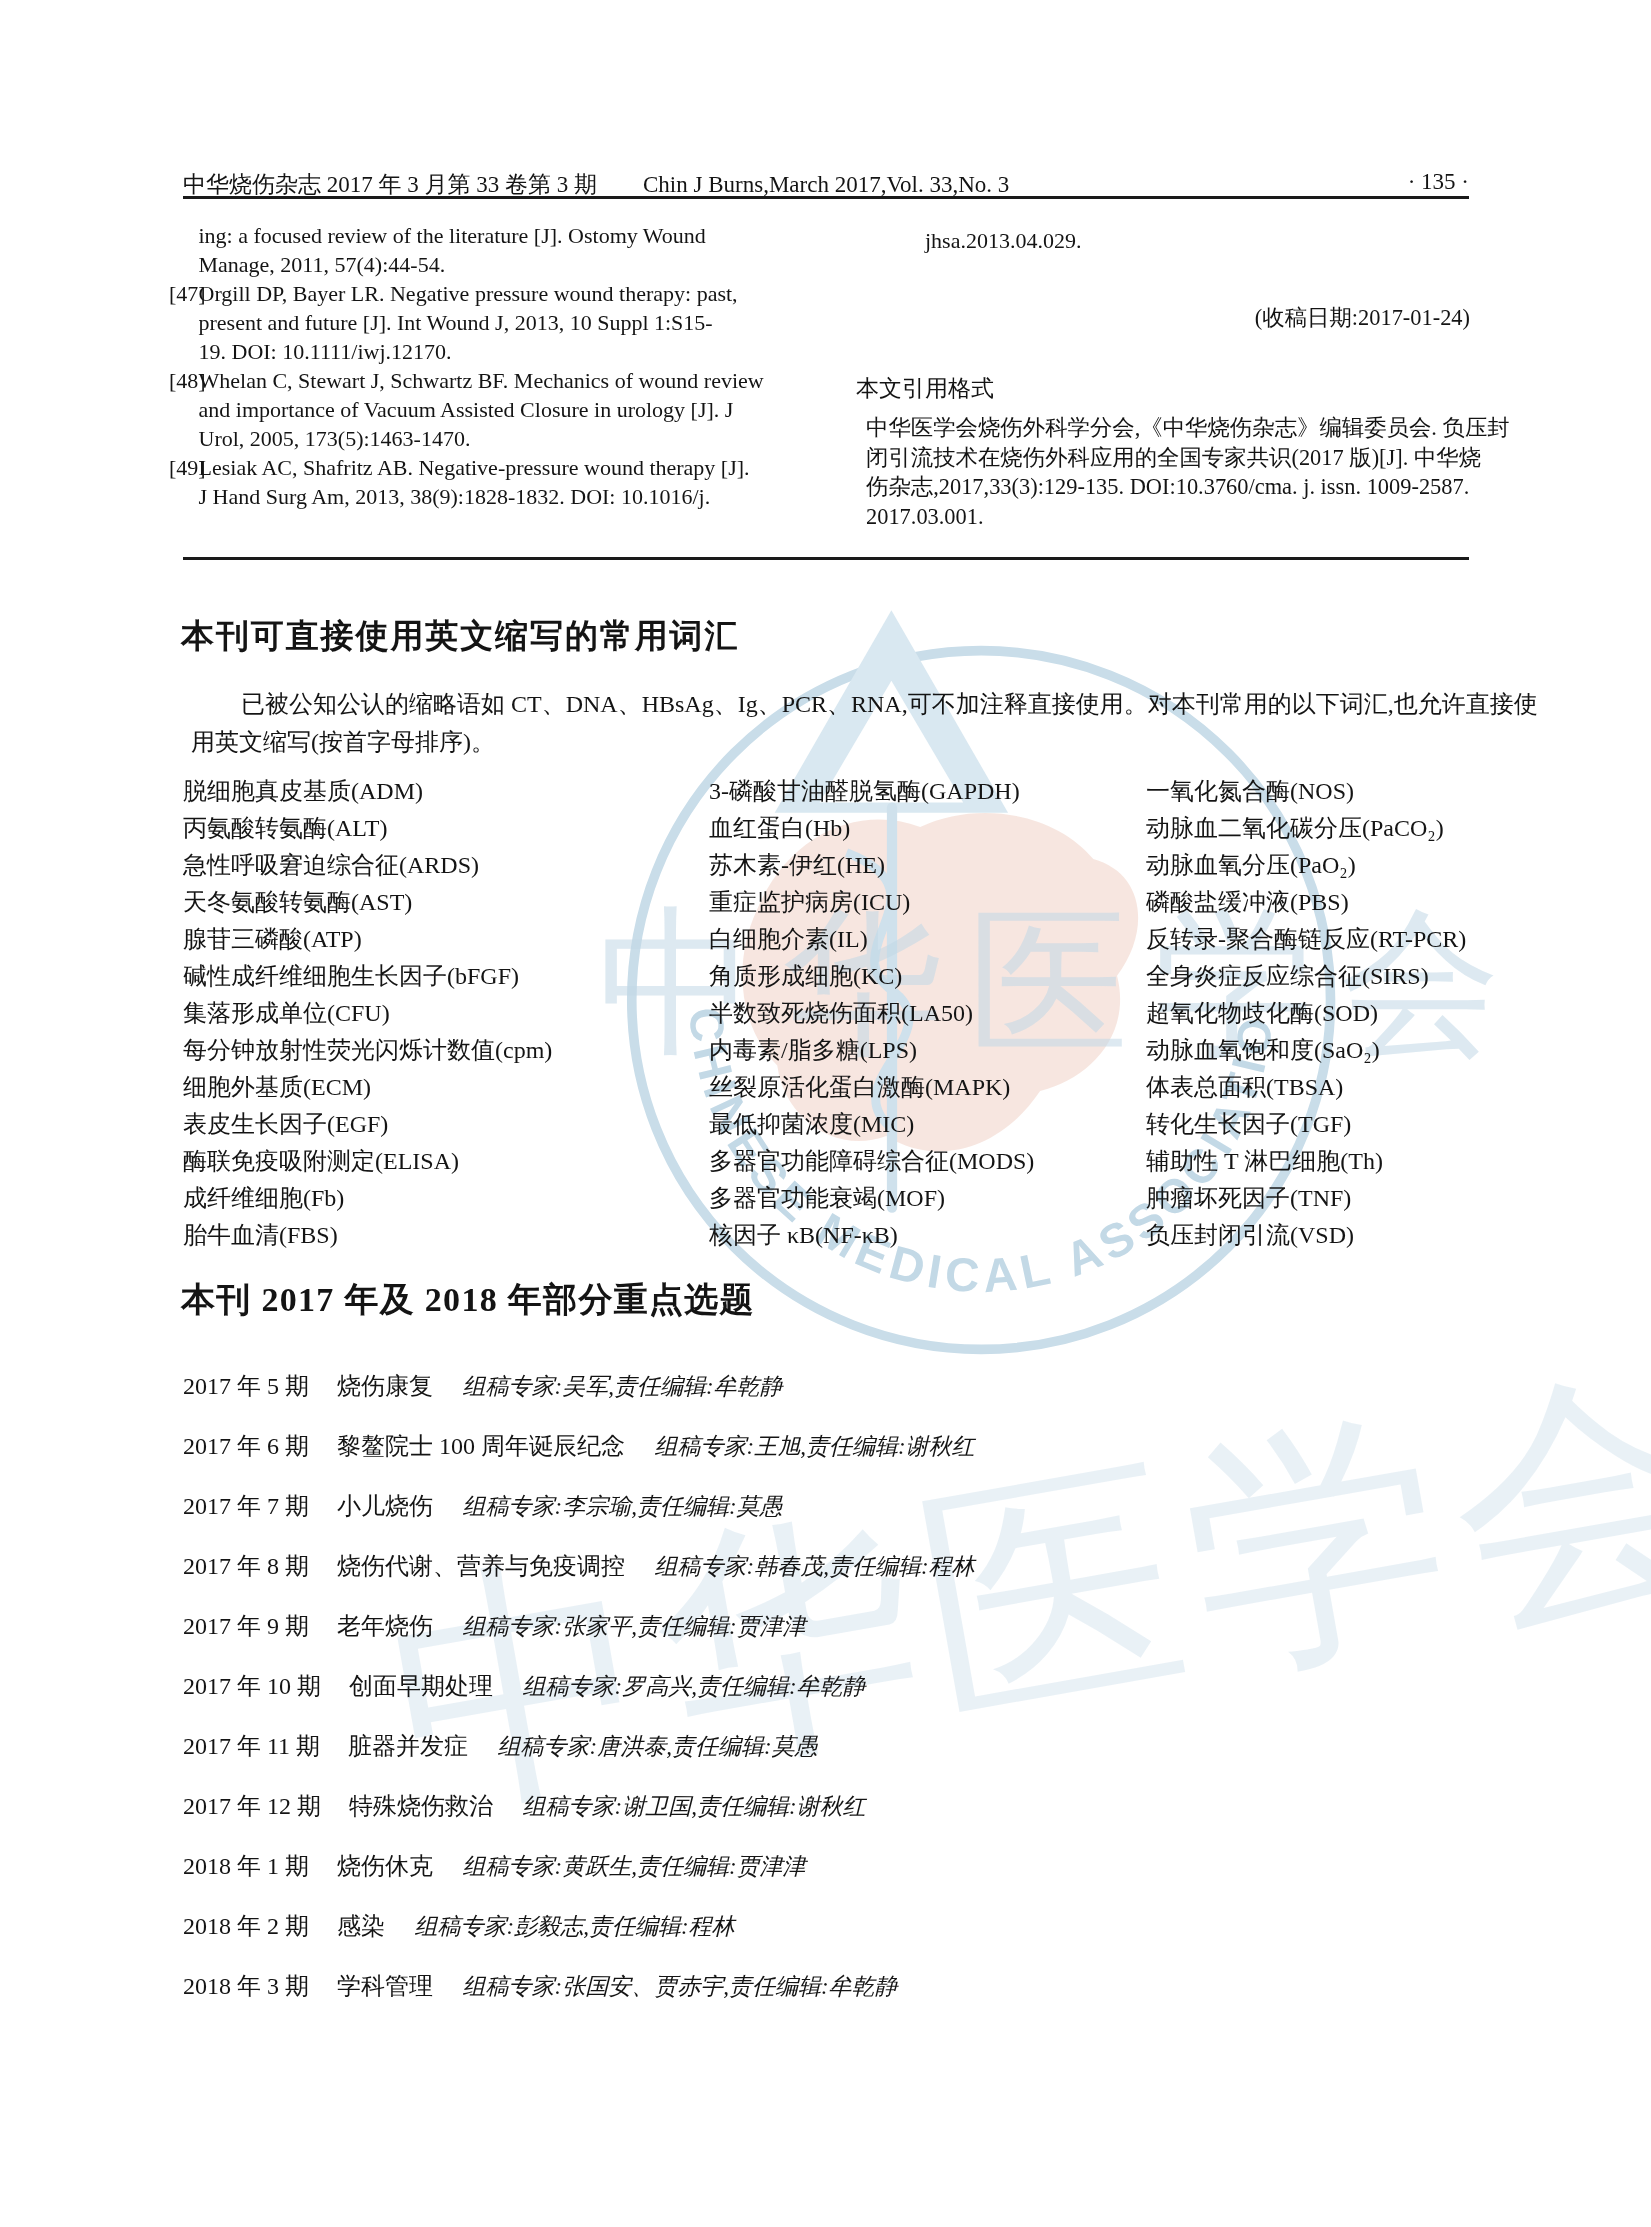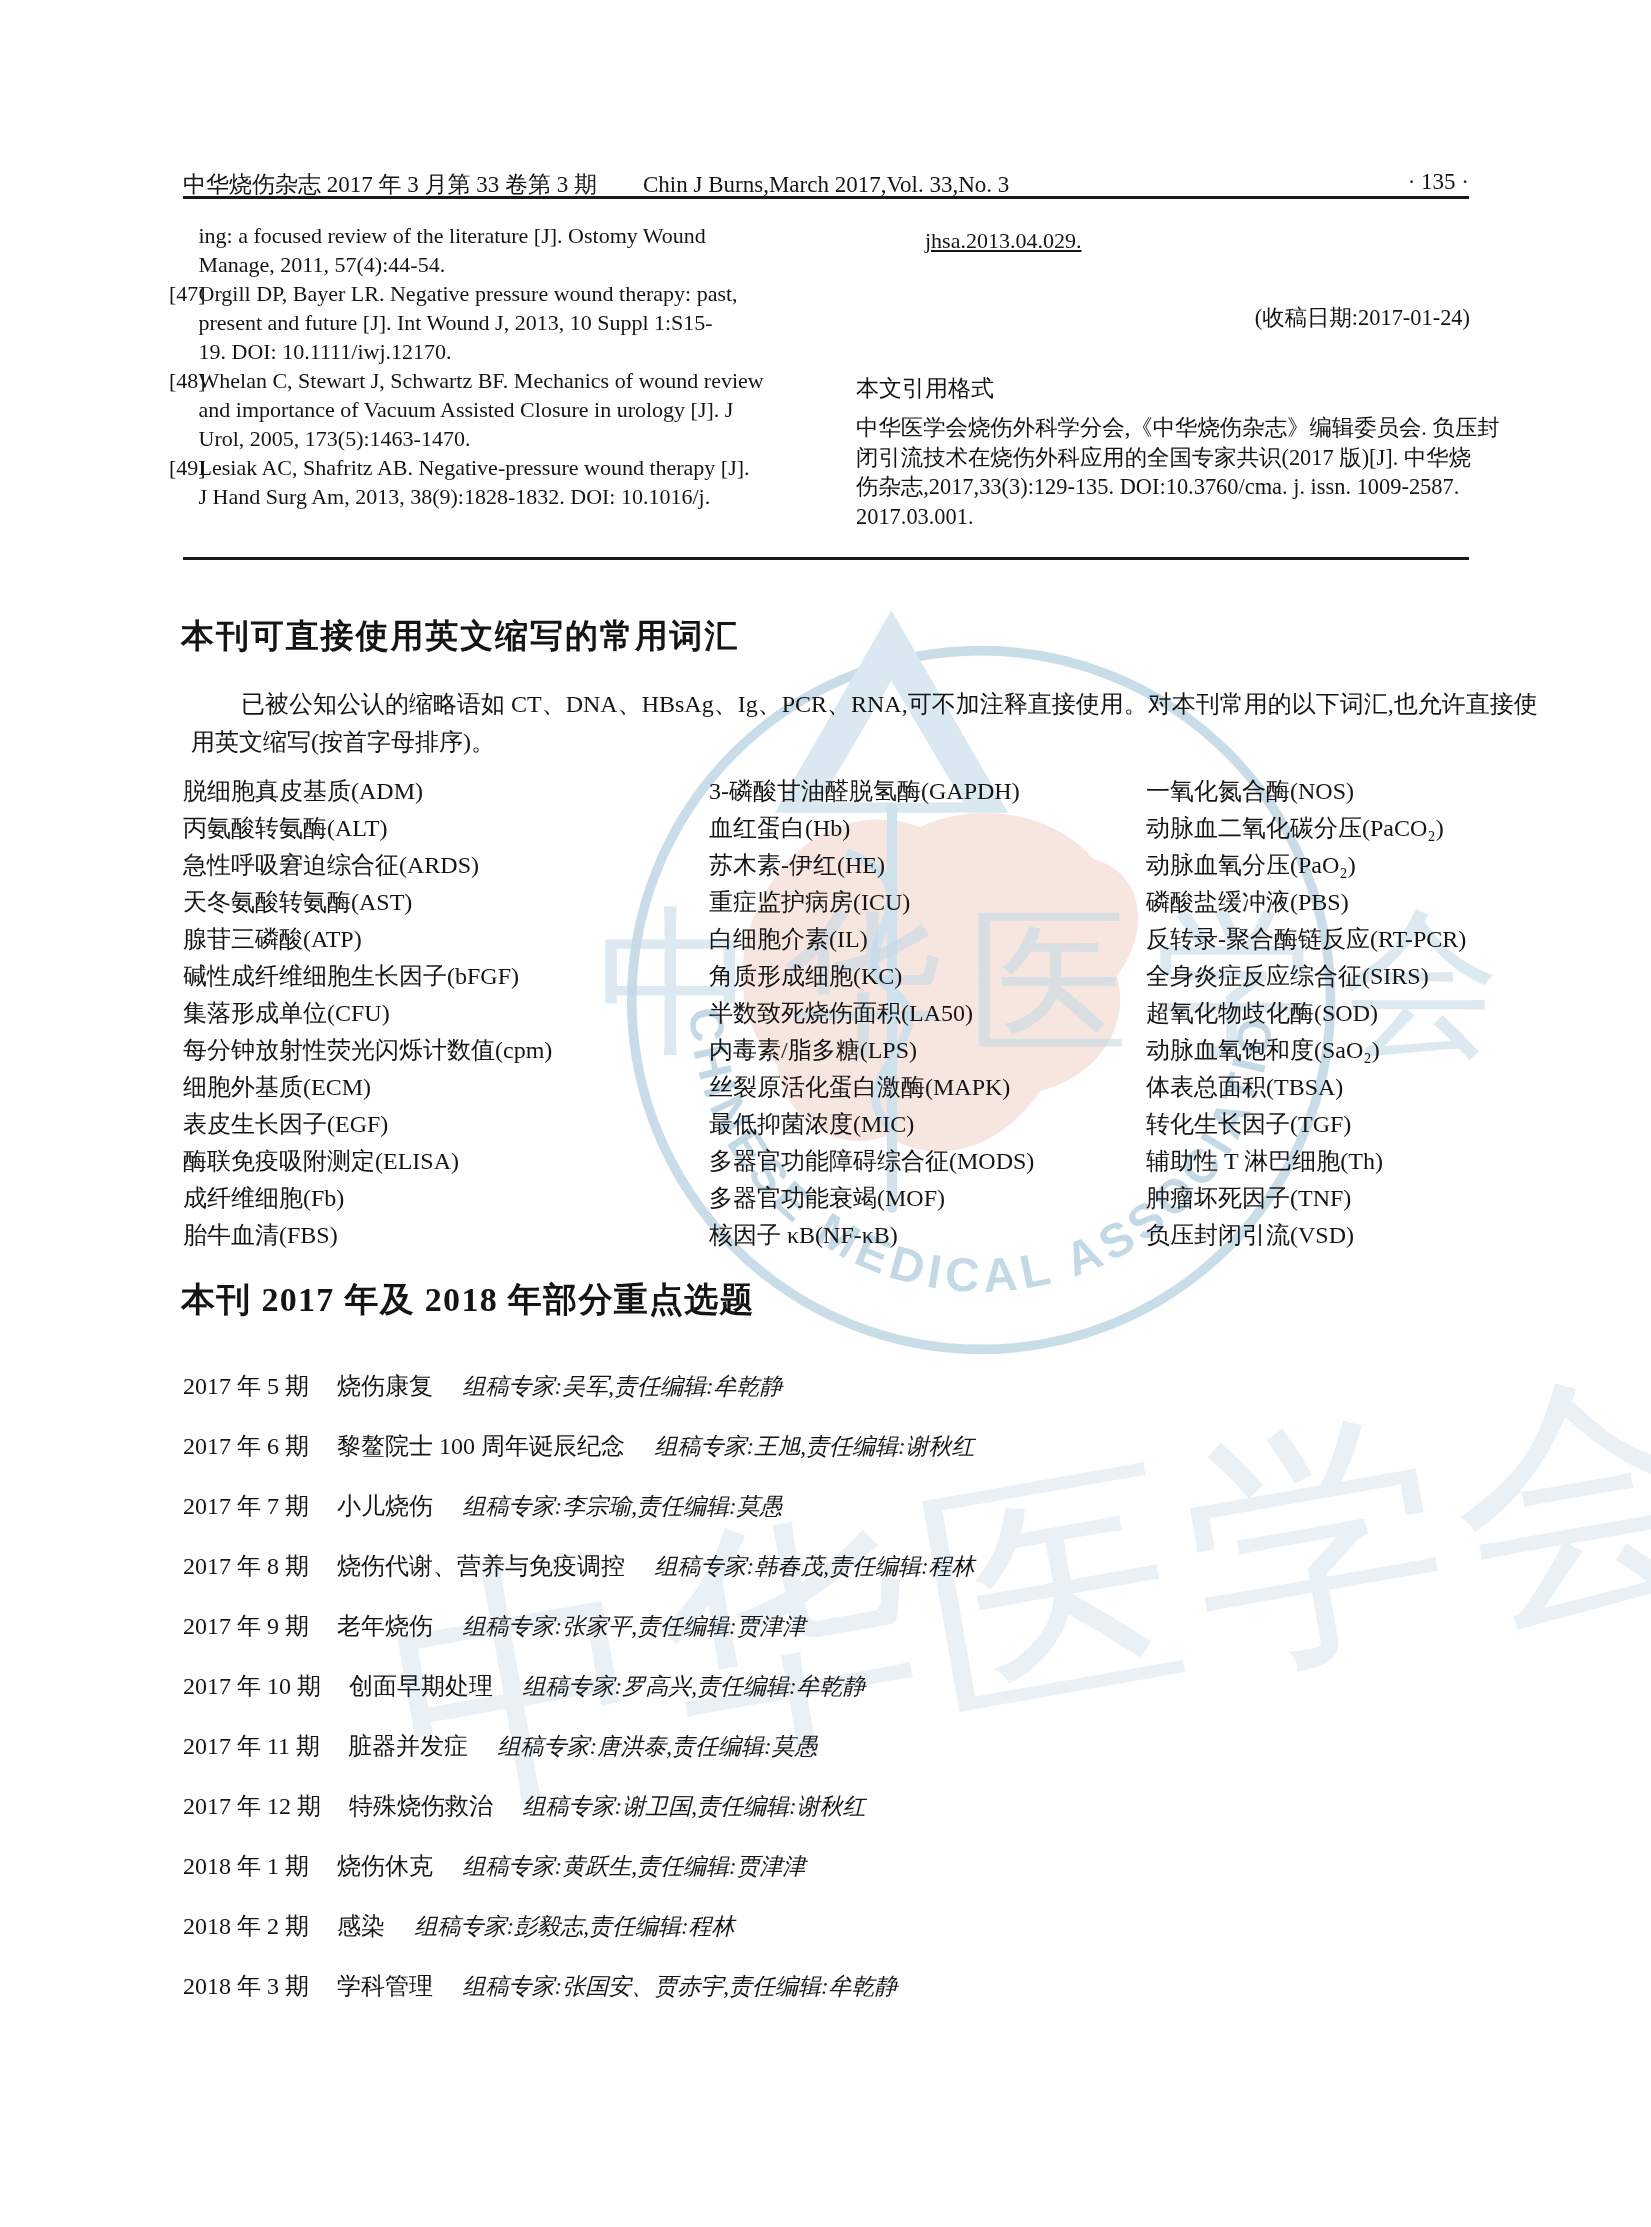--- a/index.html
+++ b/index.html
@@ -12,26 +12,26 @@
   .header{left:183px;top:169px;width:1286px;display:flex;justify-content:space-between;
           font-size:23px;white-space:nowrap;}
   .header-rule{left:183px;top:196px;width:1286px;height:2.6px;background:#1a1a1a;}
 
   
   .refs-left{left:169px;top:221px;width:821px;font-size:22px;line-height:29px;}
   .ref{position:relative;padding-left:29.5px;}
   .ref-label{position:absolute;left:0;top:0;}
   .ref-line{white-space:nowrap;}
   .refs-right{left:856px;top:221px;width:614px;font-size:22px;line-height:29px;}
-  .cont-line{position:absolute;left:69px;top:5.1px;white-space:nowrap;text-decoration:underline;}
+  .cont-line{position:absolute;left:69px;top:5.1px;white-space:nowrap;}
   .received{position:absolute;right:0;top:82px;white-space:nowrap;font-size:22.4px;}
   .cite-heading{position:absolute;left:0;top:153px;font-weight:normal;font-size:23px;
                 font-family:"Liberation Sans","DejaVu Sans",sans-serif;}
   .cite-lines{position:absolute;left:0;top:192px;line-height:29.5px;font-size:22.4px;}
-  .cite-lines div{white-space:nowrap;}
+  .cite-lines div{white-space:nowrap;margin-left:10px;}
 
   .divider{left:183px;top:557px;width:1286px;height:2.6px;background:#1a1a1a;}
 
   
   .abbr-title{left:181px;top:614px;font-size:33px;font-weight:bold;letter-spacing:1.9px;white-space:nowrap;}
   .intro{left:183px;top:685px;width:1289px;font-size:24px;line-height:38px;margin-left:8px;}
   .intro .l1{padding-left:50px;white-space:nowrap;}
   .intro .l2{white-space:nowrap;}
   .abbr-col{top:773px;font-size:24px;line-height:37px;}
   .abbr-col .abbr-item{white-space:nowrap;}

